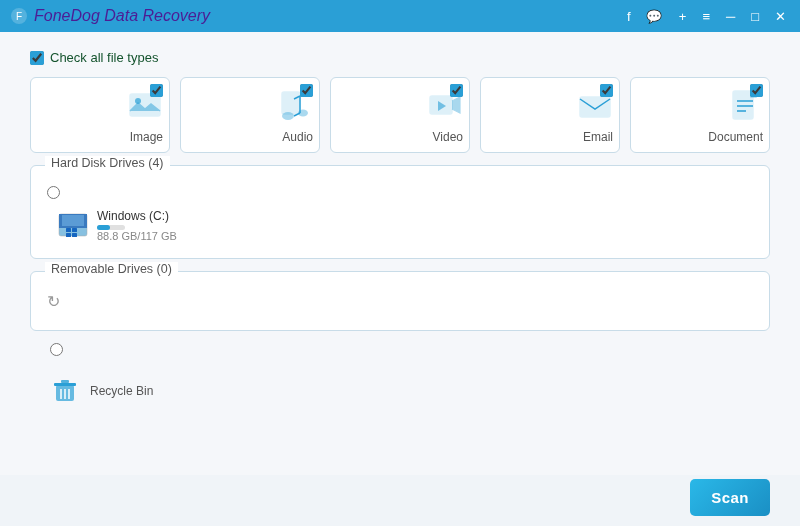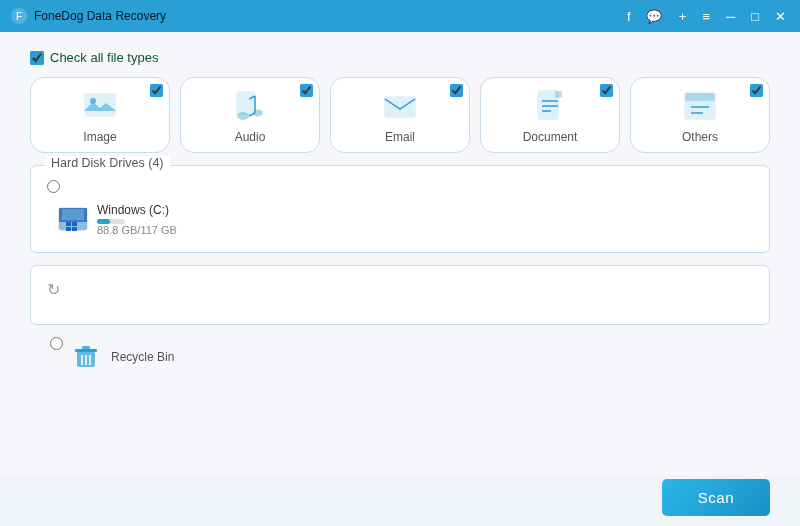--- a/index.html
+++ b/index.html
@@ -19,23 +19,24 @@
       align-items: center;
       padding: 0 10px;
       flex-shrink: 0;
     }
     .titlebar-icon {
       width: 18px;
       height: 18px;
       margin-right: 6px;
     }
     .titlebar-title {
-      color: #0f172a;
-      font-size: 12px;
+      color: #4c1d95;
+      font-size: 16px;
       flex: 1;
+      font-style: italic;
     }
     .titlebar-controls {
       display: flex;
       gap: 8px;
     }
     .titlebar-controls span {
       color: white;
       font-size: 13px;
       cursor: pointer;
       padding: 0 4px;
@@ -71,25 +72,25 @@
       color: #14532d;
     }
     .file-types-row {
       display: flex;
       gap: 10px;
       flex-wrap: nowrap;
     }
     .file-type-card {
       flex: 1;
       border: 1.5px solid #c8dce8;
-      border-radius: 14px;
+      border-radius: 6px;
       background: white;
       display: flex;
       flex-direction: column;
-      align-items: center;
+      align-items: flex-end;
       padding: 10px 6px 8px;
       position: relative;
       cursor: pointer;
     }
     .file-type-card .card-check {
       position: absolute;
       top: 6px;
       right: 6px;
       accent-color: #2a9fd6;
       width: 13px;
@@ -105,21 +106,21 @@
     }
     .file-type-label {
       font-size: 12px;
       color: #555;
     }
     .section-box {
       border: 1.5px solid #c8dce8;
       border-radius: 6px;
       background: white;
       position: relative;
-      padding: 14px 16px 10px;
+      padding: 20px 16px 10px;
     }
     .section-title {
       position: absolute;
       top: -10px;
       left: 14px;
       background: white;
       padding: 0 6px;
       font-size: 12.5px;
       color: #555;
       font-weight: 500;
@@ -195,23 +196,23 @@
       align-items: center;
       gap: 8px;
     }
     .refresh-icon {
       color: #999;
       font-size: 16px;
       cursor: pointer;
     }
     .recycle-section {
       display: flex;
-      flex-direction: row;
+      flex-direction: column;
       align-items: flex-start;
-      gap: 8px;
+      gap: 15px;
       padding-left: 20px;
     }
     .recycle-radio-row {
       display: flex;
       align-items: center;
     }
     .recycle-item {
       display: flex;
       align-items: center;
       gap: 8px;
@@ -229,24 +230,24 @@
       display: flex;
       justify-content: flex-end;
       padding: 4px 30px 10px;
       flex-shrink: 0;
     }
     .scan-btn {
       background: linear-gradient(135deg, #2ab8e8, #1a8fc4);
       color: white;
       border: none;
       border-radius: 5px;
-      padding: 10px 36px;
+      padding: 10px 21px;
       font-size: 15px;
       cursor: pointer;
-      font-weight: 400;
+      font-weight: 700;
       letter-spacing: 0.5px;
     }
     
     .icon-image { color: #2a9fd6; }
     .icon-audio { color: #2a9fd6; }
     .icon-video { color: #2a9fd6; }
     .icon-email { color: #2a9fd6; }
     .icon-document { color: #2a9fd6; }
     .icon-others { color: #2a9fd6; }
     .windows-icon-wrapper {
@@ -305,20 +306,31 @@
           <ellipse cx="10" cy="27" rx="6" ry="4" fill="#2a9fd6" opacity="0.4"></ellipse>
           <ellipse cx="25" cy="24" rx="5" ry="3.5" fill="#2a9fd6" opacity="0.4"></ellipse>
           <line x1="22" y1="7" x2="22" y2="24" stroke="#2a9fd6" stroke-width="1.5"></line>
           <line x1="16" y1="10" x2="22" y2="7" stroke="#2a9fd6" stroke-width="1.5"></line>
           <line x1="16" y1="27" x2="22" y2="24" stroke="#2a9fd6" stroke-width="1.5"></line>
         </svg>
       </div>
       <span class="file-type-label">Audio</span>
     </div>
 
+    <div class="file-type-card">
+      <input type="checkbox" checked="" class="card-check" style="">
+      <div class="file-type-icon icon-video">
+        <svg width="34" height="34" viewBox="0 0 34 34">
+          <rect x="2" y="7" width="22" height="18" rx="2" fill="#2a9fd6" opacity="0.15" stroke="#2a9fd6" stroke-width="1.5"></rect>
+          <polyline points="24,12 32,8 32,24 24,20" fill="#2a9fd6" opacity="0.4" stroke="#2a9fd6" stroke-width="1.2"></polyline>
+          <polygon points="10,12 10,22 18,17" fill="#2a9fd6" opacity="0.6"></polygon>
+        </svg>
+      </div>
+      <span class="file-type-label">Video</span>
+    </div>
 
     <div class="file-type-card">
       <input type="checkbox" checked="" class="card-check" style="">
       <div class="file-type-icon icon-email">
         <svg width="34" height="34" viewBox="0 0 34 34">
           <rect x="2" y="8" width="30" height="20" rx="2" fill="#2a9fd6" opacity="0.15" stroke="#2a9fd6" stroke-width="1.5"></rect>
           <polyline points="2,10 17,20 32,10" fill="none" stroke="#2a9fd6" stroke-width="1.5"></polyline>
         </svg>
       </div>
       <span class="file-type-label">Email</span>
@@ -331,32 +343,20 @@
           <rect x="5" y="2" width="20" height="28" rx="2" fill="#2a9fd6" opacity="0.15" stroke="#2a9fd6" stroke-width="1.5"></rect>
           <rect x="22" y="2" width="7" height="7" rx="1" fill="#2a9fd6" opacity="0.3"></rect>
           <line x1="9" y1="12" x2="25" y2="12" stroke="#2a9fd6" stroke-width="1.5"></line>
           <line x1="9" y1="17" x2="25" y2="17" stroke="#2a9fd6" stroke-width="1.5"></line>
           <line x1="9" y1="22" x2="18" y2="22" stroke="#2a9fd6" stroke-width="1.5"></line>
         </svg>
       </div>
       <span class="file-type-label">Document</span>
     </div>
 
-    <div class="file-type-card">
-      <input type="checkbox" checked="" class="card-check" style="">
-      <div class="file-type-icon icon-others">
-        <svg width="34" height="34" viewBox="0 0 34 34">
-          <rect x="2" y="4" width="30" height="26" rx="2" fill="#2a9fd6" opacity="0.15" stroke="#2a9fd6" stroke-width="1.5"></rect>
-          <rect x="2" y="4" width="30" height="8" rx="2" fill="#2a9fd6" opacity="0.3"></rect>
-          <line x1="8" y1="18" x2="26" y2="18" stroke="#2a9fd6" stroke-width="1.5"></line>
-          <line x1="8" y1="24" x2="20" y2="24" stroke="#2a9fd6" stroke-width="1.5"></line>
-        </svg>
-      </div>
-      <span class="file-type-label">Others</span>
-    </div>
 
   </div>
 
   <div class="section-box" style="min-height:80px;">
     <span class="section-title">Hard Disk Drives (4)</span>
     <div class="drives-row">
 
       <div class="drive-item">
         <div class="drive-radio-row">
           <input type="radio" name="drive" style="">
@@ -384,20 +384,21 @@
         </div>
       </div>
 
 
 
 
     </div>
   </div>
 
   <div class="section-box" style="min-height:60px;">
+    <span class="section-title">Removable Drives (0)</span>
     <div class="removable-row">
       <span class="refresh-icon">↻</span>
     </div>
   </div>
 
   <div class="recycle-section">
     <div class="recycle-radio-row">
       <input type="radio" name="drive" style="">
     </div>
     <div class="recycle-item">

